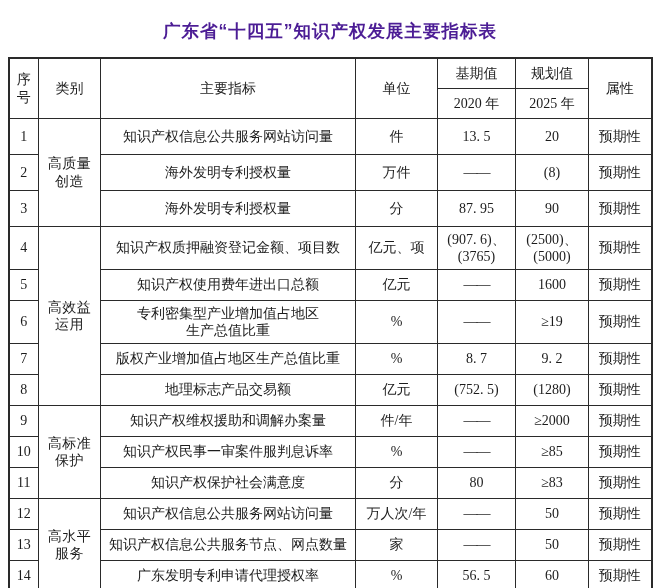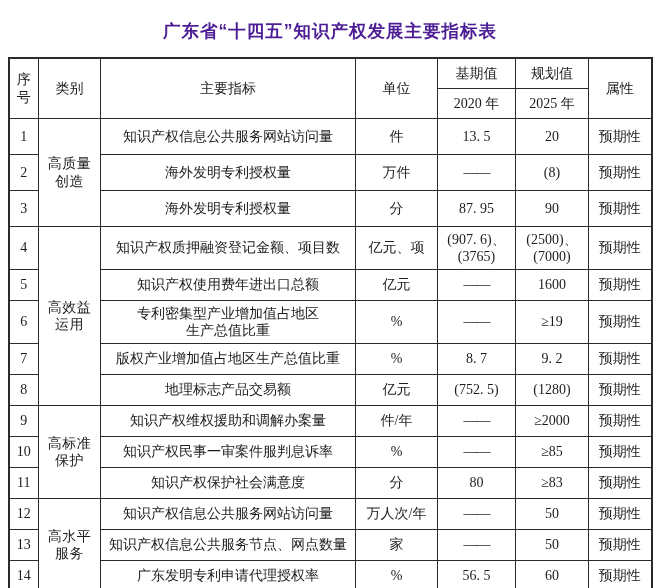--- a/index.html
+++ b/index.html
@@ -117,21 +117,21 @@
 
     <tr class="h40">
       <td>4</td>
       <td class="cat" rowspan="5">高效益
 运用</td>
       <td>知识产权质押融资登记金额、项目数</td>
       <td>亿元、项</td>
       <td>(907. 6)、
 (3765)</td>
       <td>(2500)、
-(7000)</td>
+(5000)</td>
       <td>预期性</td>
     </tr>
     <tr class="h30">
       <td>5</td>
       <td>知识产权使用费年进出口总额</td>
       <td>亿元</td>
       <td class="dash">——</td>
       <td>1600</td>
       <td>预期性</td>
     </tr>

